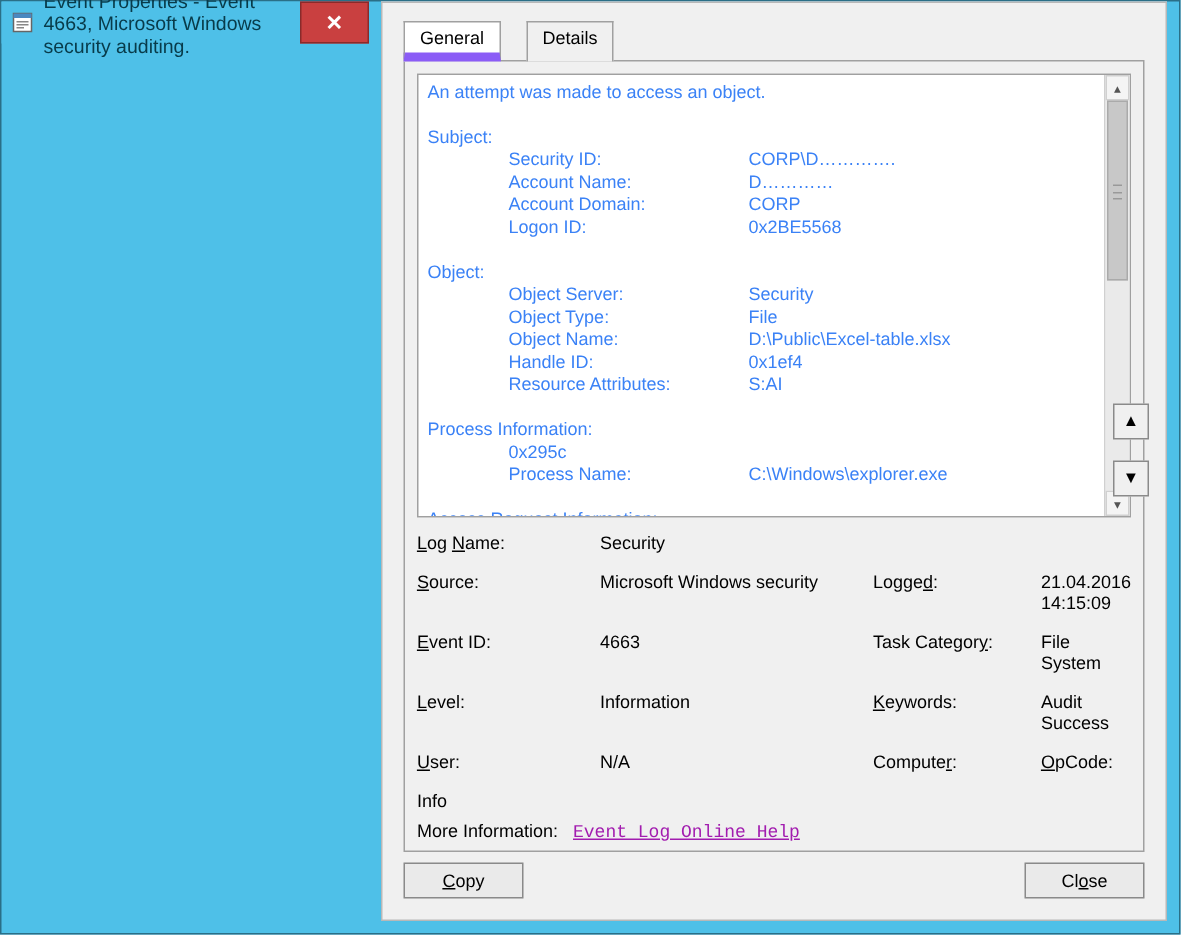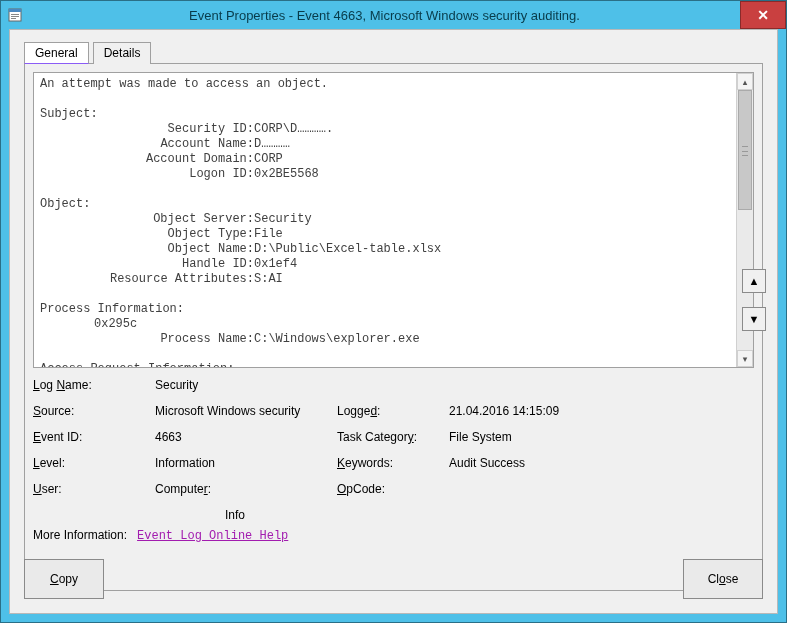--- a/index.html
+++ b/index.html
@@ -13,21 +13,21 @@
     overflow: hidden;
   }
 
   
   .window {
     width: 787px;
     height: 623px;
     background: #4ec0e8;
     border: 1px solid #2a6f87;
     display: flex;
-    flex-direction: column;
+    flex-direction: row;
   }
 
   
   .titlebar {
     height: 28px;
     display: flex;
     align-items: stretch;
     background: #4ec0e8;
   }
   .titlebar .sysicon {
@@ -79,23 +79,23 @@
     background: #f0f0f0;
     border: 1px solid #a0a0a0;
     border-bottom: none;
     font-size: 12px;
     cursor: pointer;
   }
   .tab.active {
     background: #fff;
     position: relative;
     z-index: 2;
-    border-bottom: 1px solid #8b5cf6;
-  }
-  .tab + .tab { margin-left: 4px; }
+    border-bottom: 6px solid #8b5cf6;
+  }
+  .tab + .tab { margin-left: 17px; }
 
   
   .tabpanel {
     border: 1px solid #a0a0a0;
     background: #f0f0f0;
     padding: 8px;
     height: 528px;
   }
 
   
@@ -105,27 +105,26 @@
     height: 296px;
     position: relative;
     overflow: hidden;
   }
   .msgcontent {
     position: absolute;
     left: 0; top: 0; right: 17px;
     padding: 4px 6px;
     font-size: 12px;
     line-height: 15px;
-    color: #404040;
+    color: #3b82f6;
     white-space: nowrap;
     overflow: hidden;
-    font-family: Liberation Mono, monospace;
   }
   .msgcontent .row { display: flex; }
-  .msgcontent .col-lab2 { width: 160px; text-align: right; }
+  .msgcontent .col-lab2 { width: 160px; }
   .msgcontent .col-val { }
   .msgcontent .indent { margin-left: 54px; }
   .msgcontent .sp { height: 15px; }
 
   
   .vscroll {
     position: absolute;
     top: 0; right: 0; bottom: 0;
     width: 17px;
     background: #f0f0f0;
@@ -217,21 +216,21 @@
 
   
   .bottombar {
     position: absolute;
     left: 14px; right: 14px; bottom: 14px;
     display: flex;
     justify-content: space-between;
   }
   .winbtn {
     min-width: 80px;
-    height: 40px;
+    height: 24px;
     background: #eaeaea;
     border: 1px solid #8a8a8a;
     font-size: 12px;
     cursor: pointer;
     padding: 0 14px;
   }
   .winbtn .ul { text-decoration: underline; }
 
   
   .window { position: relative; }
@@ -347,24 +346,25 @@
         <div class="val">4663</div>
         <div class="lab">Task Categor<span class="uw">y</span>:</div>
         <div class="val">File System</div>
 
         <div class="lab"><span class="uw">L</span>evel:</div>
         <div class="val">Information</div>
         <div class="lab"><span class="uw">K</span>eywords:</div>
         <div class="val">Audit Success</div>
 
         <div class="lab"><span class="uw">U</span>ser:</div>
+        <div class="val">N/A</div>
         <div class="lab">Compute<span class="uw">r</span>:</div>
 
         <div class="lab"><span class="uw">O</span>pCode:</div>
-        <div class="val" style="grid-column: span 3; text-align: center;">Info</div>
+        <div class="val" style="grid-column: span 3;">Info</div>
       </div>
 
       <div class="moreinfo">
         <span>More Information:</span>&nbsp;&nbsp;
         <a>Event Log Online Help</a>
       </div>
 
     </div>
 
     <div class="bottombar">

